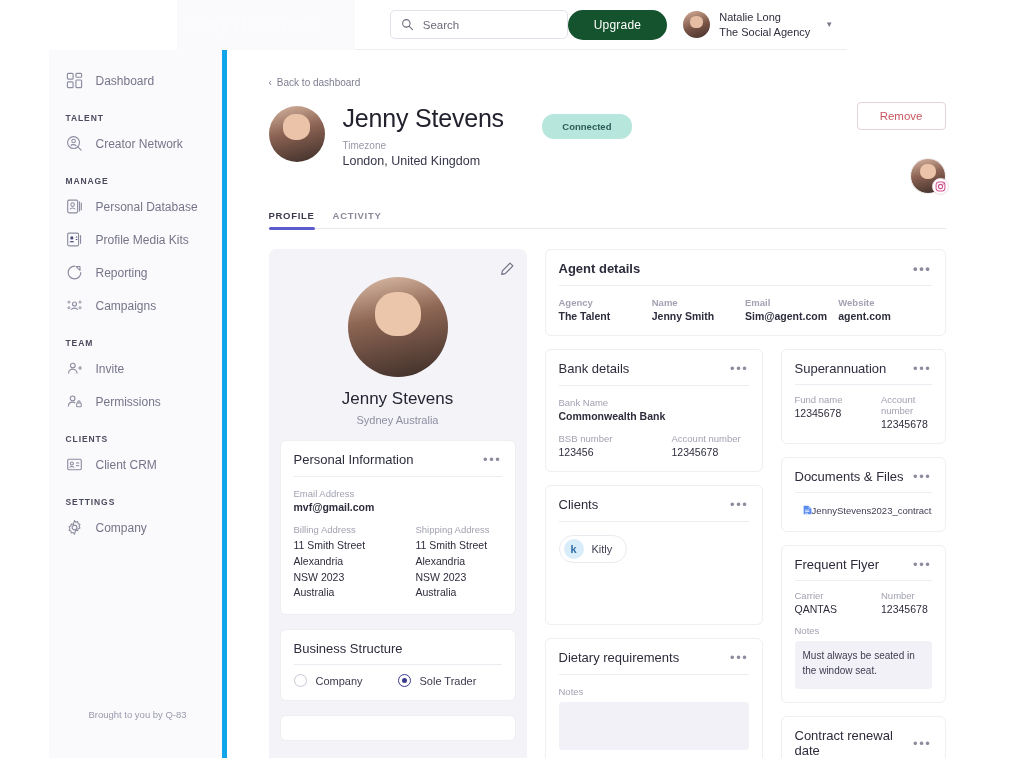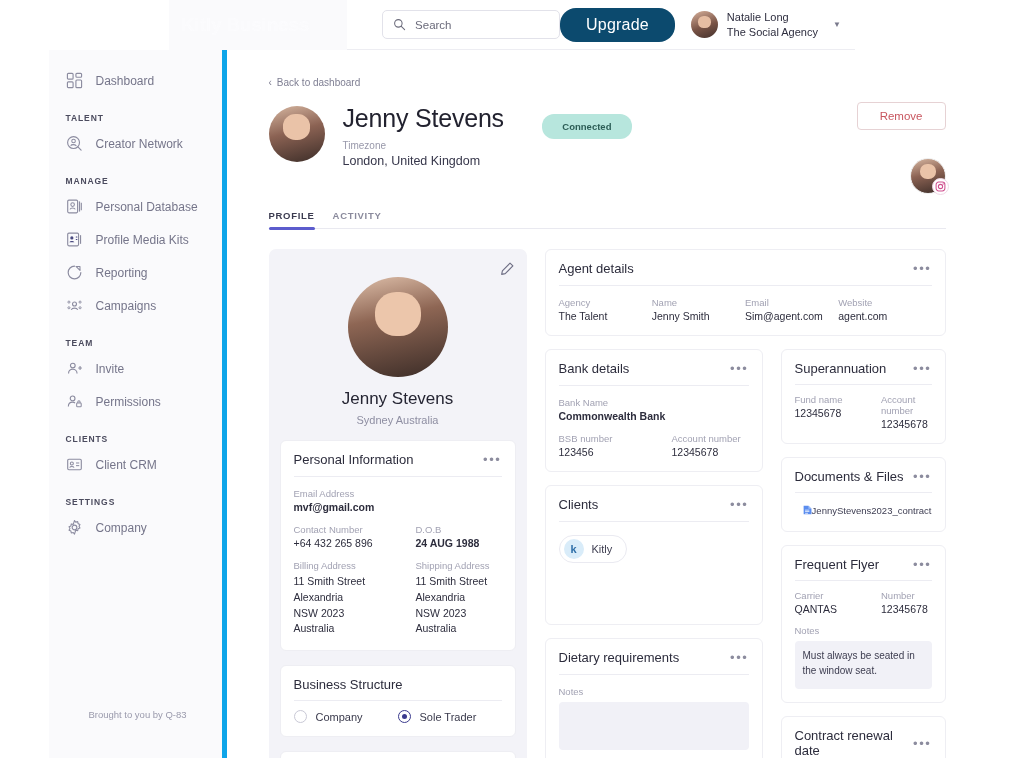--- a/index.html
+++ b/index.html
@@ -34,22 +34,22 @@
     width: 178px; height: 29px;
     border: 1px solid #e2e2ea; border-radius: 5px;
     background: #fff; display: flex; align-items: center; padding: 0 10px; gap: 9px;
   }
   .search-box .si { width: 13px; height: 13px; flex: 0 0 13px; }
   .search-ph { font-size: 11.5px; color: #6b6b7b; }
   .topbar-right {
     margin-left: auto; display: flex; align-items: center; gap: 16px; padding-right: 14px;
   }
   .upgrade-btn {
-    background: #0c4a6e; color: #fff;
-    font-size: 16px; padding: 8px 26px; border-radius: 16px;
+    background: #14532d; color: #fff;
+    font-size: 12px; padding: 8px 26px; border-radius: 16px;
     border: none; cursor: pointer; letter-spacing: .2px;
   }
   .user-chip { display: flex; align-items: center; gap: 9px; cursor: pointer; }
   .avatar-sm {
     width: 27px; height: 27px; border-radius: 50%; overflow: hidden; flex: 0 0 27px;
     background: linear-gradient(160deg,#c7a08c 10%,#7a5446 55%,#43312c 100%);
     position: relative;
   }
   .avatar-sm::after {
     content:''; position:absolute; left:27%; top:18%; width:46%; height:44%;
@@ -194,21 +194,21 @@
   .radio.on { border-color: #3b3b8e; }
   .radio.on::after {
     content:''; position:absolute; left:3px; top:3px; width:5px; height:5px;
     border-radius:50%; background:#3b3b8e;
   }
   .radio-label { font-size: 11px; color: #3a3a4c; }
 
   .col-mid { width: 218px; flex: 0 0 218px; }
   .col-right { width: 165px; flex: 0 0 165px; }
   .col-mid > .card, .col-right > .card { margin-bottom: 13px; }
-  .card-wide { margin-bottom: 13px; }
+  .card-wide { margin-bottom: 13px; font-weight: bold; }
 
   .agent-grid { display: flex; }
   .agent-grid > div { flex: 1 1 25%; }
 
   .chip {
     display: inline-flex; align-items: center; gap: 8px;
     border: 1px solid #eaeaf1; border-radius: 14px; padding: 3px 14px 3px 4px;
     background: #fff;
   }
   .chip-av {
@@ -422,30 +422,20 @@
               <span class="card-title">Personal Information</span>
               <span class="dots">•••</span>
             </div>
             <div class="card-rule"></div>
 
             <div>
               <div class="fld-label">Email Address</div>
               <div class="fld-value bold">mvf@gmail.com</div>
             </div>
 
-            <div class="two-col blk">
-              <div>
-                <div class="fld-label">Contact Number</div>
-                <div class="fld-value">+64 432 265 896</div>
-              </div>
-              <div>
-                <div class="fld-label">D.O.B</div>
-                <div class="fld-value bold">24 AUG 1988</div>
-              </div>
-            </div>
 
             <div class="two-col blk">
               <div>
                 <div class="fld-label">Billing Address</div>
                 <div class="addr-line" style="white-space:pre-line;margin-top:3px">11 Smith Street
 Alexandria
 NSW 2023
 Australia</div>
               </div>
               <div>

